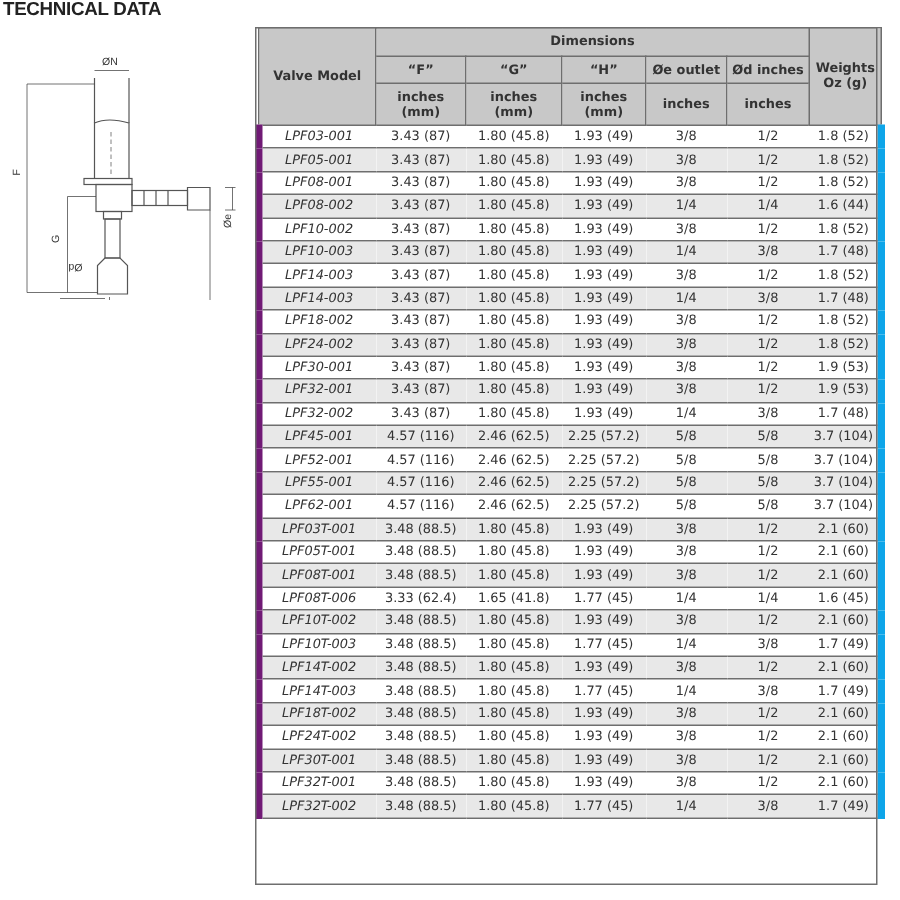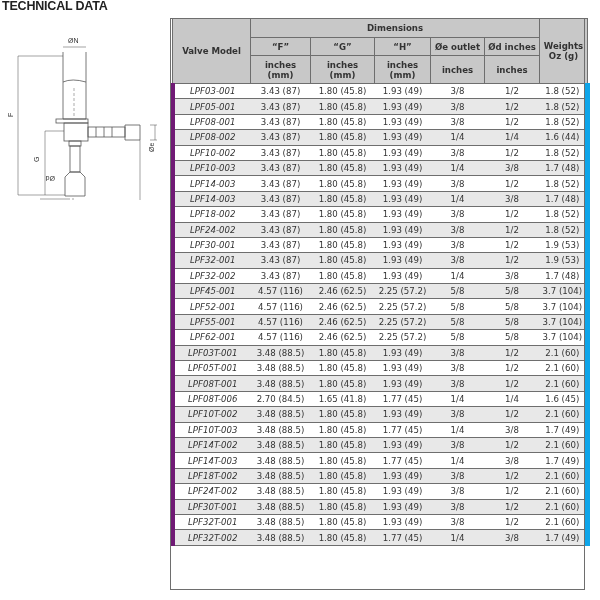--- a/index.html
+++ b/index.html
@@ -289,21 +289,21 @@
         <td>LPF08T-001</td>
         <td>3.48 (88.5)</td>
         <td>1.80 (45.8)</td>
         <td>1.93 (49)</td>
         <td>3/8</td>
         <td>1/2</td>
         <td>2.1 (60)</td>
       </tr>
       <tr class="odd">
         <td>LPF08T-006</td>
-        <td>2.70 (84.5)</td>
+        <td>3.33 (62.4)</td>
         <td>1.65 (41.8)</td>
         <td>1.77 (45)</td>
         <td>1/4</td>
         <td>1/4</td>
         <td>1.6 (45)</td>
       </tr>
       <tr class="even">
         <td>LPF10T-002</td>
         <td>3.48 (88.5)</td>
         <td>1.80 (45.8)</td>

